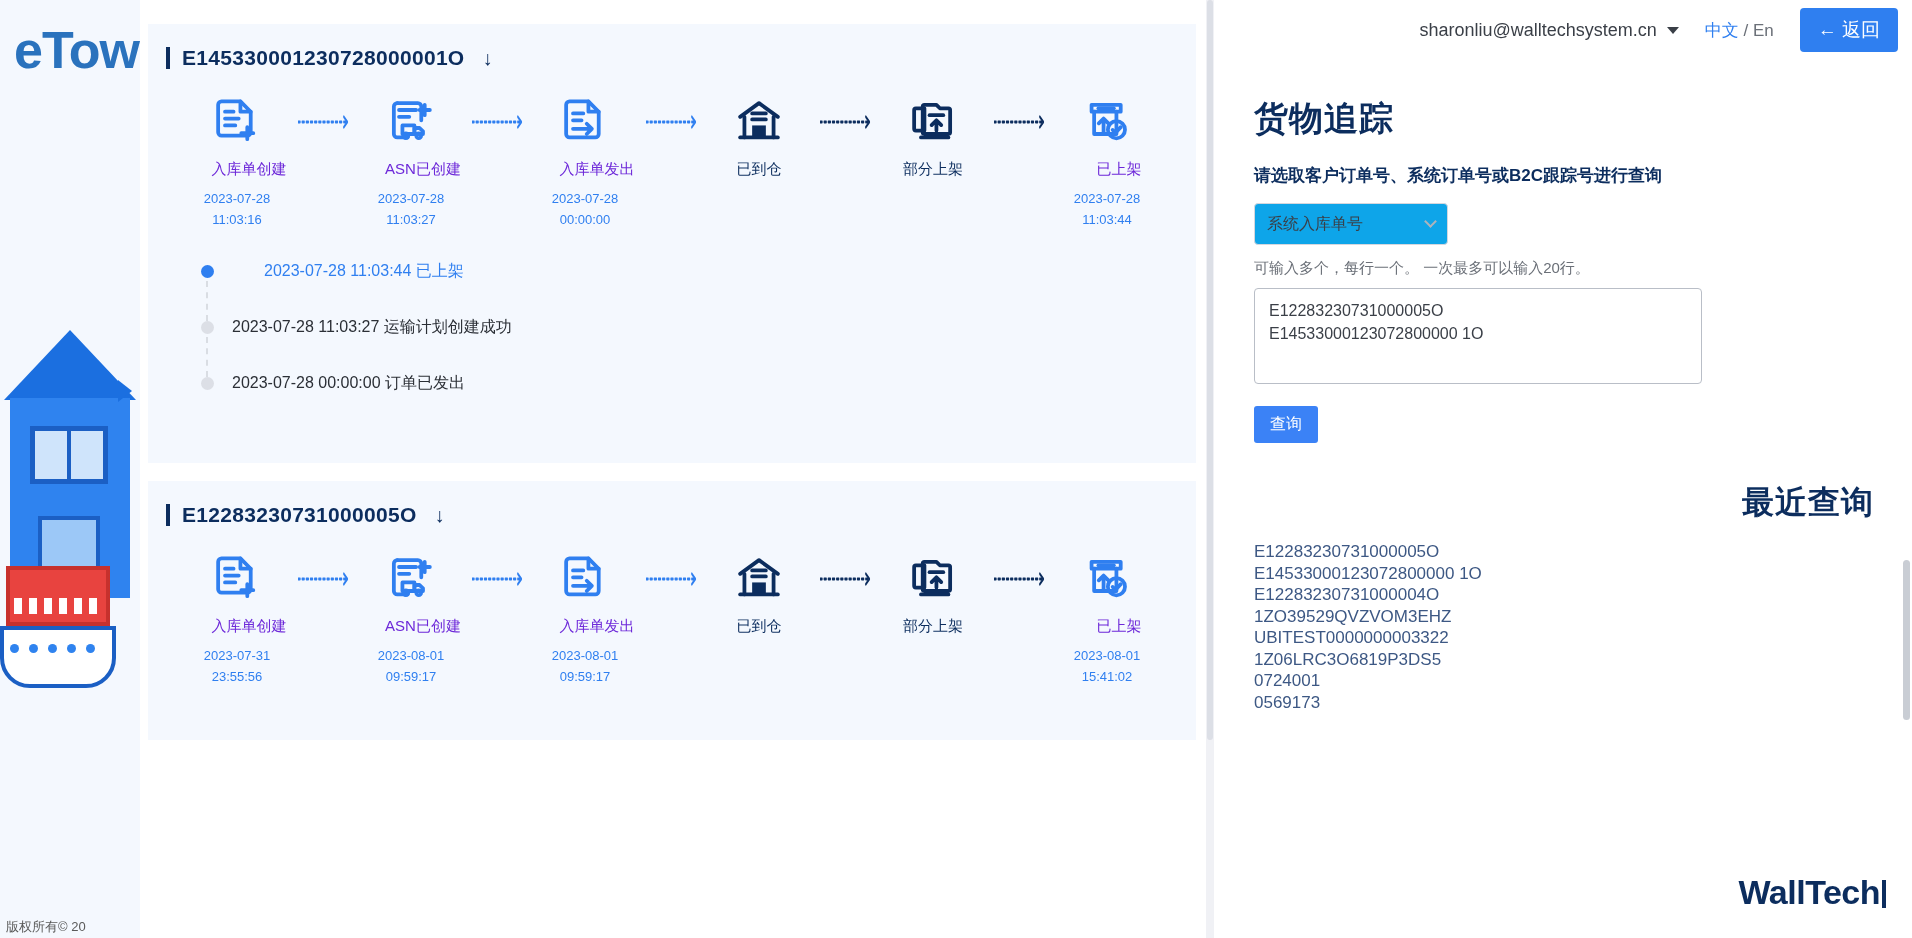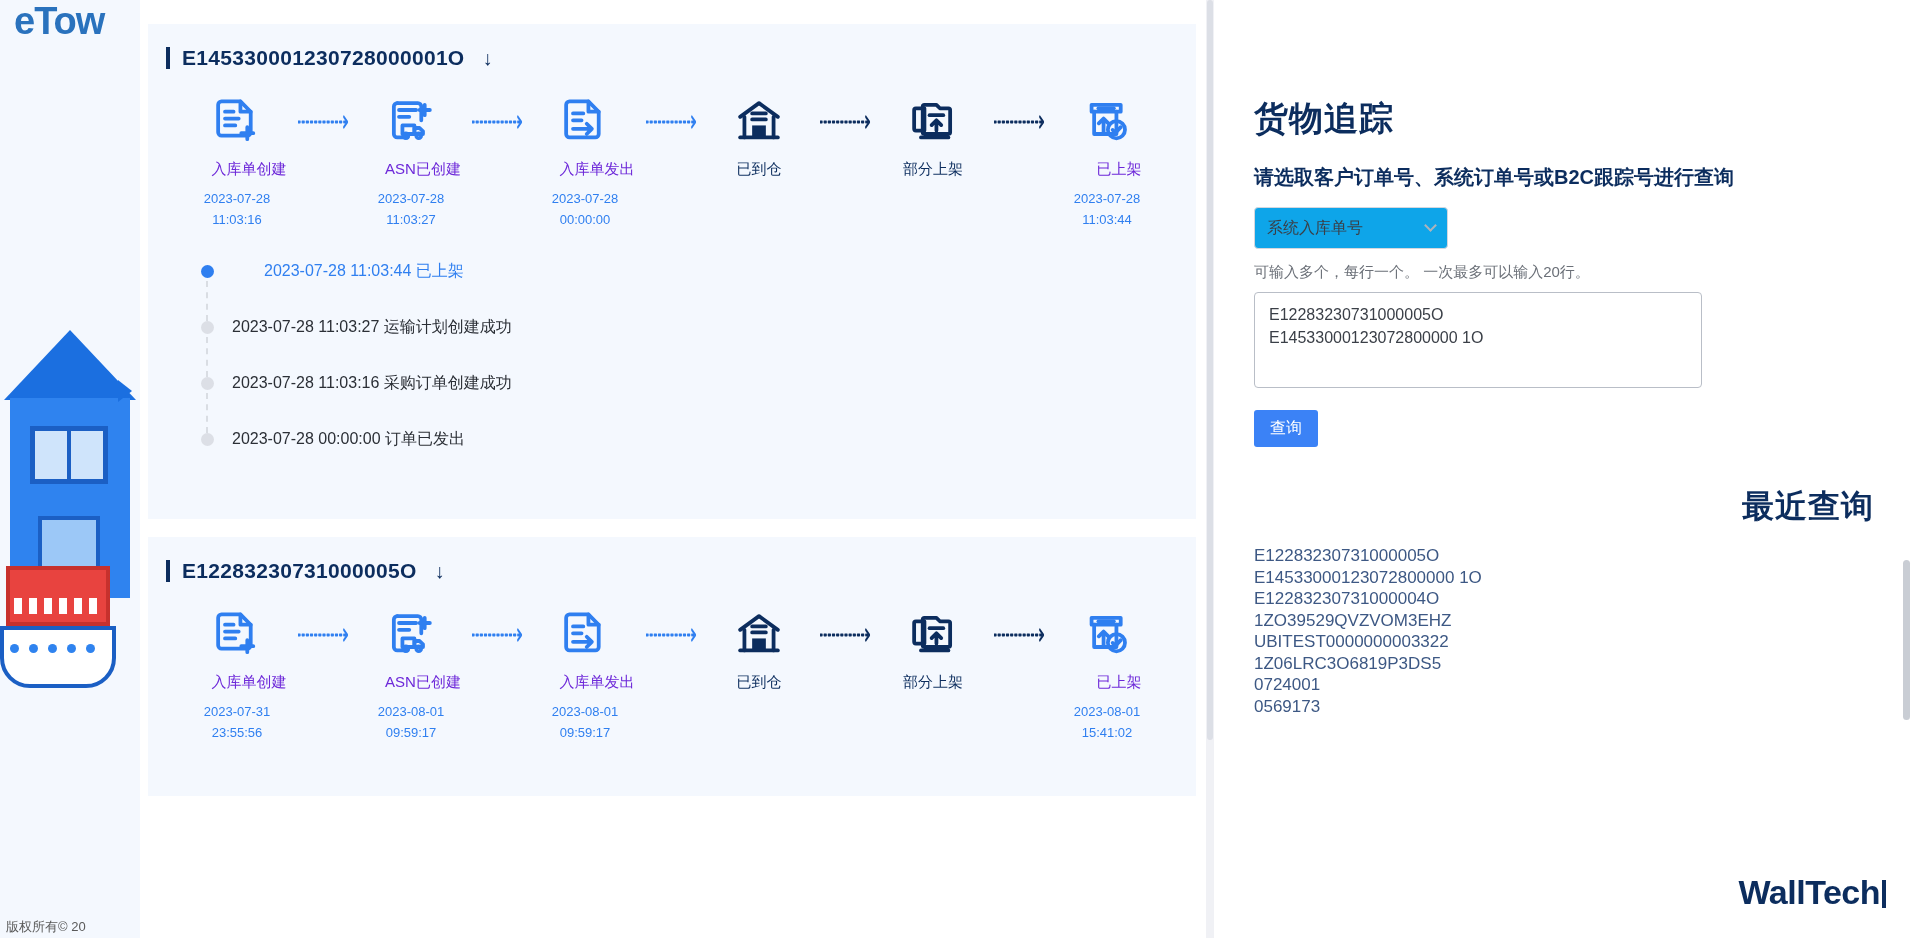--- a/index.html
+++ b/index.html
@@ -12,22 +12,22 @@
   }
 
   
   .left-rail {
     position: absolute; left: 0; top: 0;
     width: 140px; height: 938px;
     background: #f4f8fe;
     overflow: hidden;
   }
   .etow-logo {
-    position: absolute; left: 14px; top: 0;
-    font-size: 38px; font-weight: bold;
+    position: absolute; left: 14px; top: 20px;
+    font-size: 52px; font-weight: bold;
     color: #2a72bd;
     letter-spacing: -1px;
     white-space: nowrap;
     font-family: "Liberation Sans", sans-serif;
   }
   
   .house {
     position: absolute; left: 4px; top: 330px;
     width: 132px; height: 360px;
   }
@@ -244,21 +244,21 @@
     font-size: 19px; padding: 9px 18px;
     cursor: pointer;
     font-family: "Liberation Sans", sans-serif;
   }
   .panel-body { position: absolute; left: 40px; top: 96px; width: 620px; }
   .panel-title {
     font-size: 34px; font-weight: bold; color: #0c2d5e;
     margin: 0 0 22px 0; letter-spacing: 1px;
   }
   .panel-sub {
-    font-size: 20px; font-weight: bold; color: #0c2d5e;
+    font-size: 17px; font-weight: bold; color: #0c2d5e;
     margin-bottom: 16px;
   }
   .select-box {
     width: 194px; height: 42px;
     border: 1px solid #d4d7de; border-radius: 4px;
     display: flex; align-items: center; justify-content: space-between;
     padding: 0 12px; cursor: pointer; background: #0ea5e9;
   }
   .select-box .sel-val { font-size: 16px; color: #3a3f47; }
   .select-box .sel-chev {
@@ -488,27 +488,20 @@
           <div class="log-item">
             <span class="dot-wrap">
               <span class="dot"></span>
               <span class="stem"></span>
             </span>
             <span class="txt">2023-07-28 11:03:27 运输计划创建成功</span>
           </div>
           <div class="log-item">
             <span class="dot-wrap">
               <span class="dot"></span>
-              <span class="stem"></span>
-            </span>
-            <span class="txt">2023-07-28 11:03:16 采购订单创建成功</span>
-          </div>
-          <div class="log-item">
-            <span class="dot-wrap">
-              <span class="dot"></span>
             </span>
             <span class="txt">2023-07-28 00:00:00 订单已发出</span>
           </div>
         </div>
       </div>
       <div class="track-card">
         <div class="card-head">
           <span class="accent"></span>
           <span class="order-no">E12283230731000005O</span>
           <span class="caret">↓</span>
@@ -635,20 +628,30 @@
       </div>
     </div>
 </div>
 
 <div class="col-divider">
   <div class="thumb"></div>
 </div>
 
 <div class="right-panel">
 
+  <div class="topbar">
+    <div class="user-email">
+      <span>sharonliu@walltechsystem.cn</span>
+      <span class="chev"></span>
+    </div>
+    <div class="lang">
+      <span class="cn">中文</span><span> / </span><span>En</span>
+    </div>
+    <button class="btn-back">← 返回</button>
+  </div>
 
   <div class="wm"></div>
 
   <div class="panel-body">
     <h1 class="panel-title">货物追踪</h1>
     <div class="panel-sub">请选取客户订单号、系统订单号或B2C跟踪号进行查询</div>
 
     <div class="select-box">
       <span class="sel-val">系统入库单号</span>
       <span class="sel-chev"></span>

